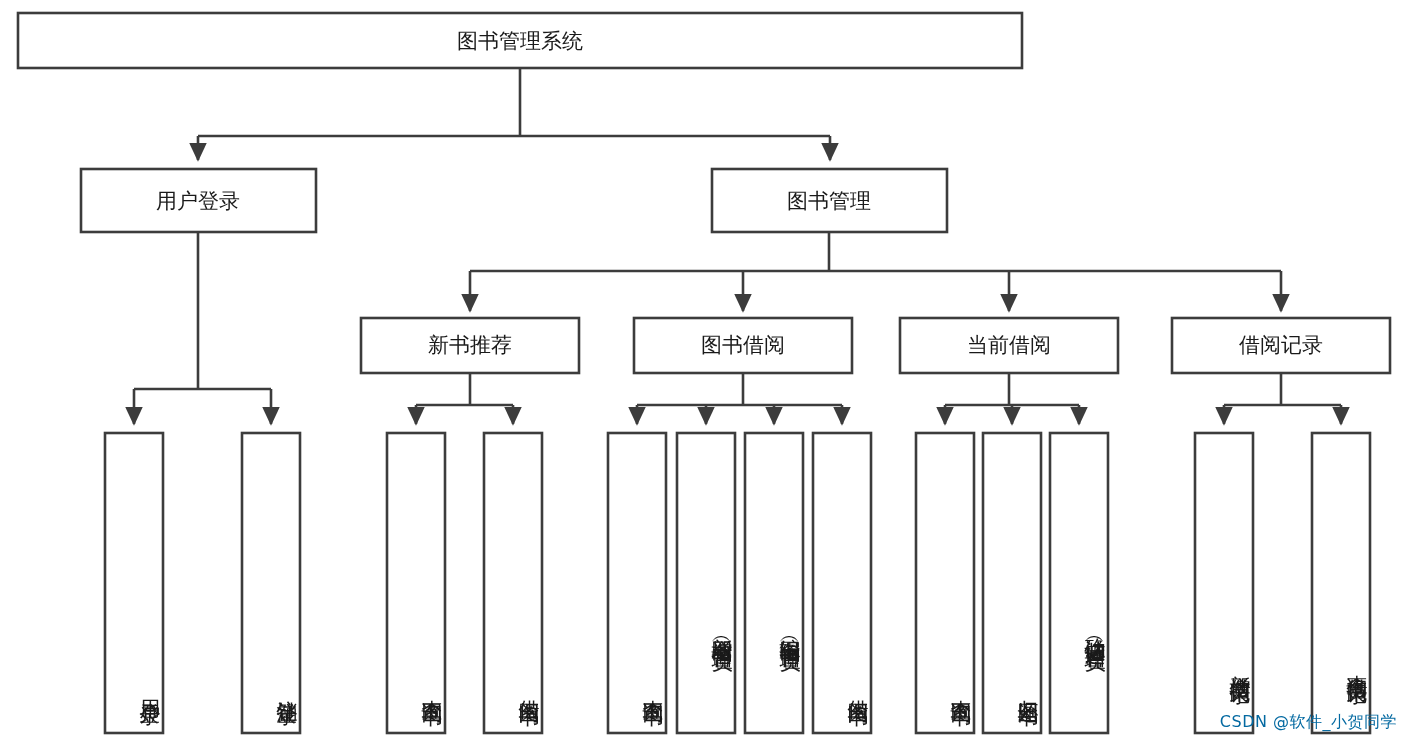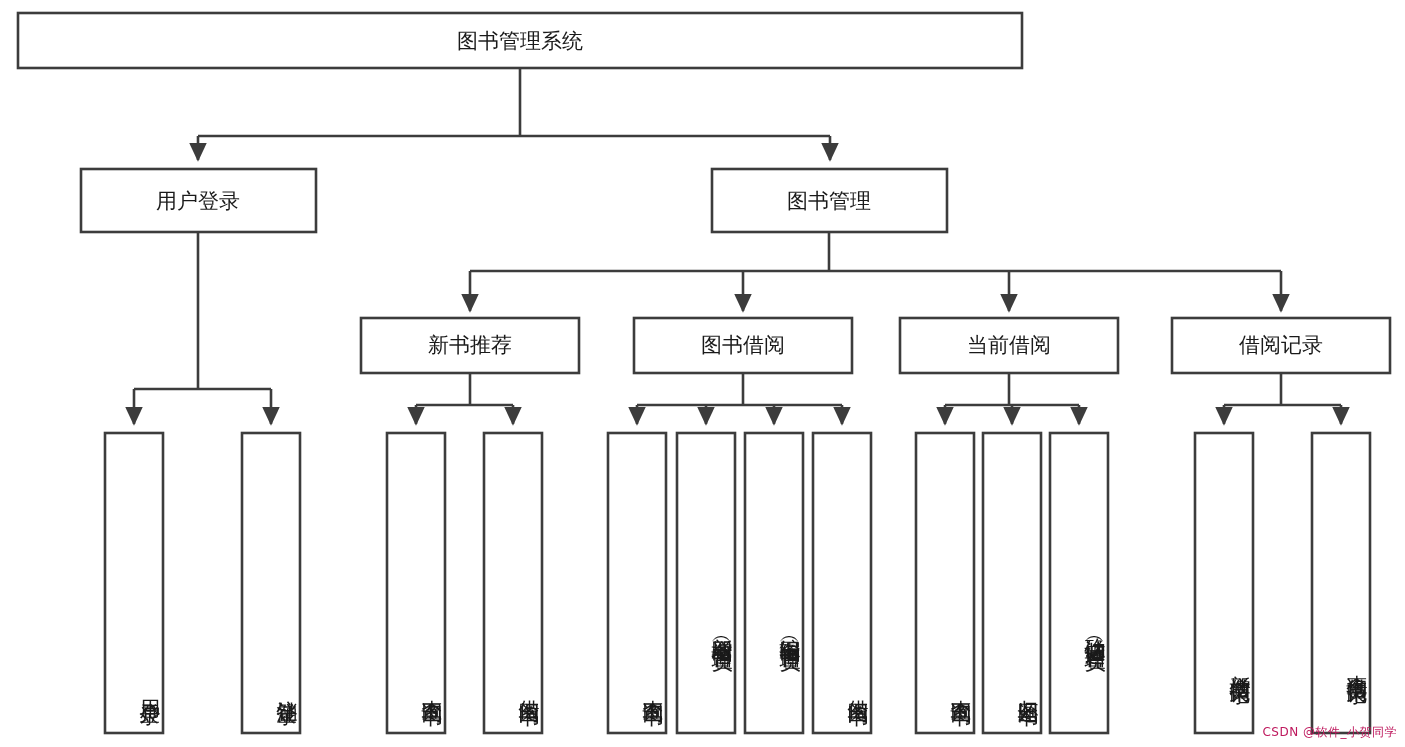--- a/index.html
+++ b/index.html
@@ -57,24 +57,24 @@
     line-height: 1.28;
     color: #1a1a1a;
     letter-spacing: 2px;
     white-space: nowrap;
     text-align: center;
     pointer-events: none;
   }
   .watermark {
     position: absolute;
     right: 8px;
-    bottom: 6px;
-    font-family: "DejaVu Sans", "Liberation Sans", sans-serif;
-    font-size: 12px;
-    color: #be185d;
+    bottom: 14px;
+    font-family: "DejaVu Sans", "Liberation Sans", sans-serif;
+    font-size: 16px;
+    color: #0369a1;
     letter-spacing: 0.5px;
     white-space: nowrap;
   }
 </style>
 </head>
 <body>
 
 <div id="canvas">
 
   <svg class="diagram" viewBox="0 0 1405 747">

